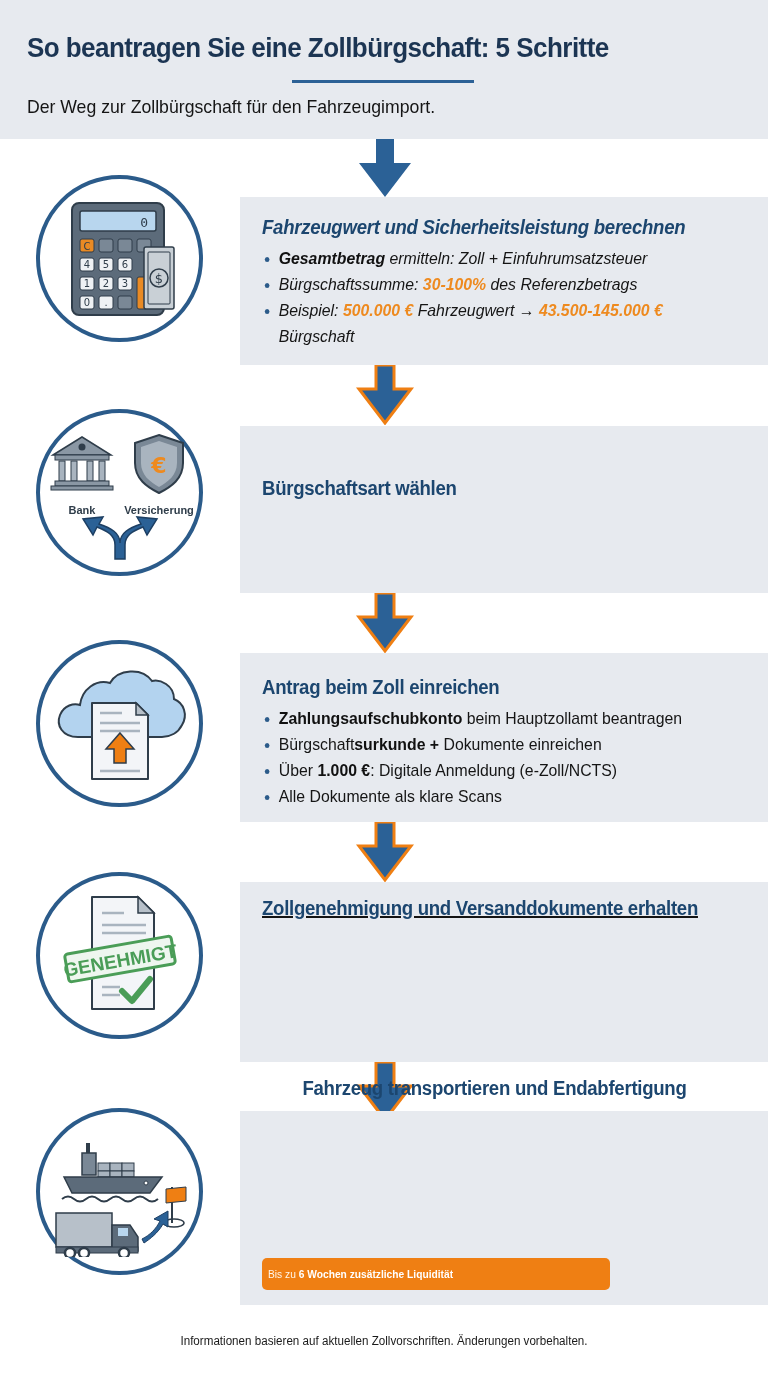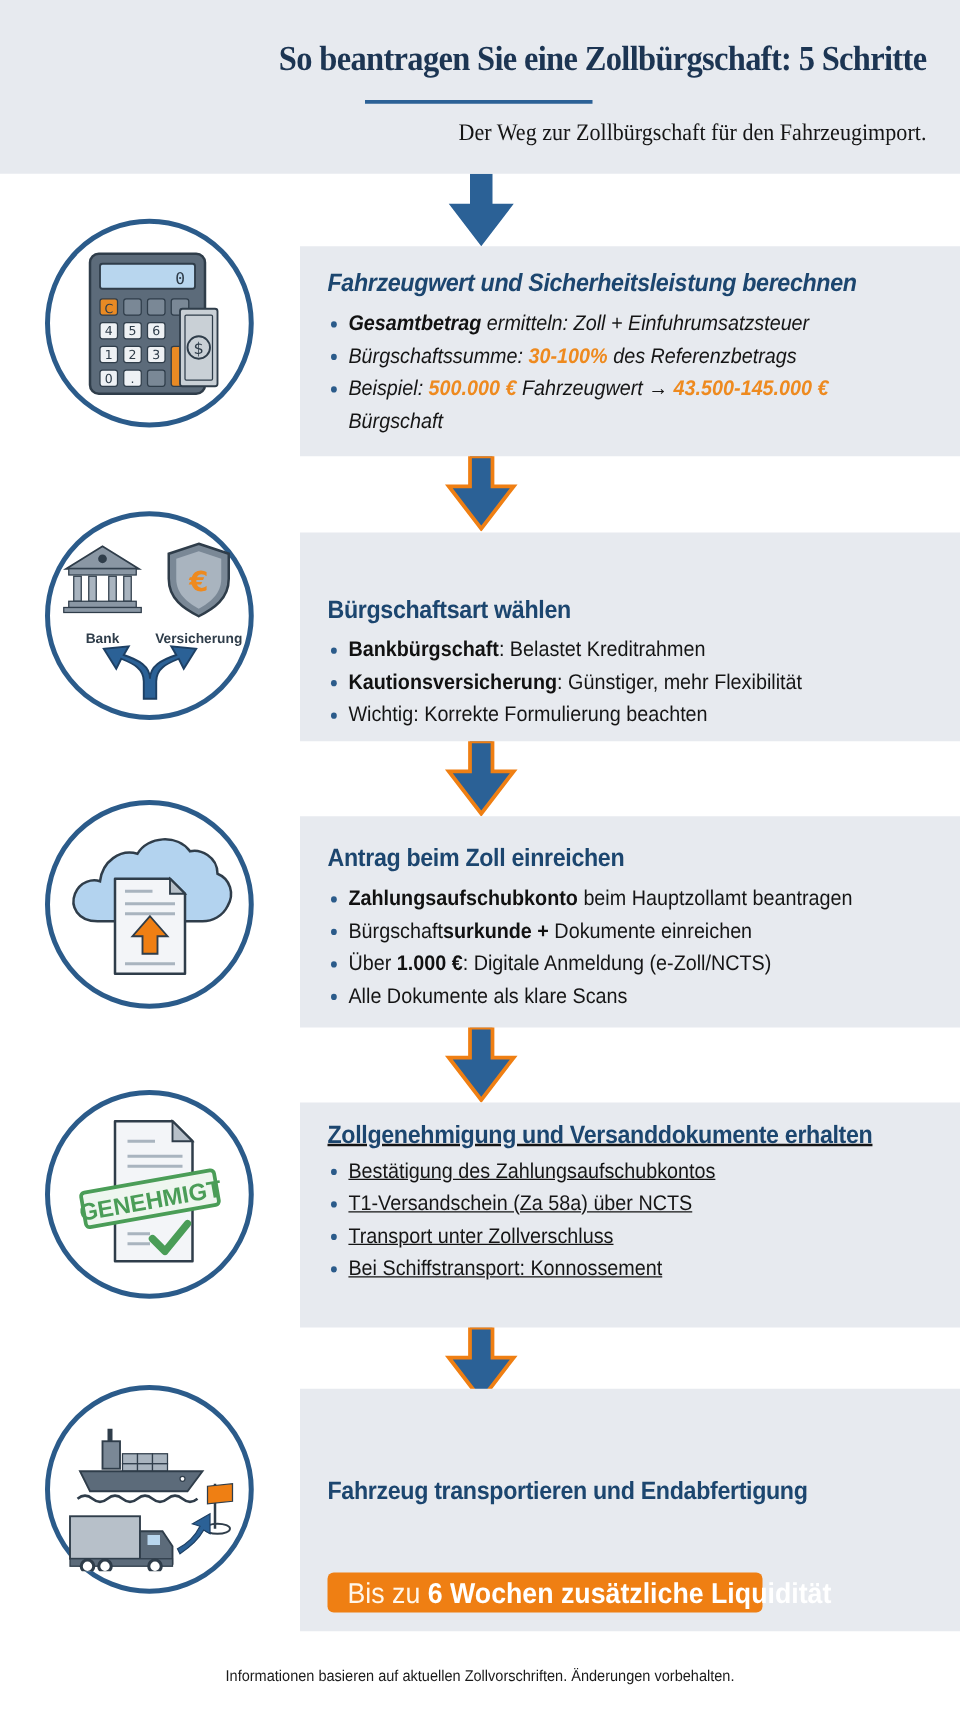--- a/index.html
+++ b/index.html
@@ -1,40 +1,40 @@
 <!DOCTYPE html>
 <html><head>
 <meta charset="utf-8">
 <style>
   * { box-sizing: border-box; margin: 0; padding: 0; }
   html, body { width: 768px; height: 1376px; background: #ffffff; overflow: hidden; }
   body { font-family: "Liberation Sans", "DejaVu Sans", sans-serif; color: #141414; position: relative; }
 
-  .header { position: absolute; left: 0; top: 0; width: 768px; height: 139px; background: #e7eaef; text-align: right; font-family: Liberation Serif, serif; }
+  .header { position: absolute; left: 0; top: 0; width: 768px; height: 139px; background: #e7eaef; text-align: left; }
   .title { position: absolute; left: 0; width: 768px; top: 32px; font-size: 28px; font-weight: bold; color: #1c3553; letter-spacing: -0.6px; transform: scaleX(0.93); }
   .title-rule { position: absolute; left: 292px; top: 80px; width: 182px; height: 3px; background: #2c6196; }
   .subtitle { position: absolute; left: 0; width: 768px; top: 96px; font-size: 19px; color: #151515; transform: scaleX(0.93); }
 
   .band { position: absolute; left: 240px; width: 528px; background: #e7eaef; }
   .step-circle { position: absolute; left: 36px; width: 167px; height: 167px; border-radius: 50%; border: 4px solid #2b5b8a; background: #ffffff; display: flex; align-items: center; justify-content: center; }
   .step-circle svg { display: block; }
 
   .step-content { position: absolute; left: 262px; width: 500px; }
   .step-title { font-size: 20px; font-weight: bold; color: #1c466f; line-height: 24px; letter-spacing: -0.3px; transform: scaleX(0.93); transform-origin: left; white-space: nowrap; }
   .step-title.wrap { white-space: normal; width: 470px; }
   .bullets { list-style: none; margin-top: 7px; }
   .bullets li { position: relative; padding-left: 18px; font-size: 17px; line-height: 26px; color: #151515; transform: scaleX(0.93); transform-origin: left; white-space: nowrap; }
   .bullets li.wrap { white-space: normal; width: 500px; }
   .bullets li::before { content: ""; position: absolute; left: 3px; top: 11px; width: 5px; height: 5px; border-radius: 50%; background: #2b5b8a; }
   .b { font-weight: bold; color: #111; }
   .o { font-weight: bold; color: #ee8a1f; }
 
   .arrow { position: absolute; left: 355px; width: 60px; height: 60px; }
 
-  .callout { position: absolute; left: 262px; top: 1258px; width: 348px; height: 32px; background: #ef7f13; border-radius: 5px; color: #fff6ea; font-size: 23px; line-height: 32px; padding-left: 16px; white-space: nowrap; }
+  .callout { position: absolute; left: 262px; top: 1258px; width: 348px; height: 32px; background: #ef7f13; border-radius: 5px; color: #fff6ea; font-size: 11px; line-height: 32px; padding-left: 6px; white-space: nowrap; }
   .callout span.inner { display: inline-block; transform: scaleX(0.93); transform-origin: left; }
   .callout .cb { font-weight: bold; color: #ffffff; }
 
   .footer { position: absolute; left: 0; width: 768px; top: 1334px; text-align: center; font-size: 12.5px; color: #1a1a1a; transform: scaleX(0.93); }
 </style>
 </head>
 <body>
 
 <div class="header">
   <div class="title">So beantragen Sie eine Zollbürgschaft: 5 Schritte</div>
@@ -121,25 +121,20 @@
     </g>
     <text x="37" y="91" font-size="11" font-weight="bold" fill="#2f3d4a" text-anchor="middle" font-family="Liberation Sans, sans-serif">Bank</text>
     <text x="114" y="91" font-size="11" font-weight="bold" fill="#2f3d4a" text-anchor="middle" font-family="Liberation Sans, sans-serif">Versicherung</text>
     <g fill="#2b6196" stroke="#1d3f63" stroke-width="1.5">
       <path d="M70,136 L70,122 C70,112 62,108 52,104 L48,112 L38,96 L58,94 L54,101 C66,105 75,110 75,120 C75,110 84,105 96,101 L92,94 L112,96 L102,112 L98,104 C88,108 80,112 80,122 L80,136 Z"></path>
     </g>
   </svg>
 </div>
 <div class="step-content" style="top:476px;">
   <div class="step-title">Bürgschaftsart wählen</div>
-  <ul class="bullets">
-    <li><span class="b">Bankbürgschaft</span><span>: Belastet Kreditrahmen</span></li>
-    <li><span class="b">Kautionsversicherung</span><span>: Günstiger, mehr Flexibilität</span></li>
-    <li><span>Wichtig: Korrekte Formulierung beachten</span></li>
-  </ul>
 </div>
 
 <svg class="arrow" style="top:593px;" viewBox="0 0 60 60">
   <polygon points="21,0 39,0 39,24 56,24 30,58 4,24 21,24" fill="#2b6196" stroke="#ef7f13" stroke-width="3"></polygon>
 </svg>
 
 <div class="band" style="top:653px;height:169px;"></div>
 <div class="step-circle" style="top:640px;">
   <svg width="140" height="130" viewBox="0 0 140 130">
     <path d="M28,78 C12,78 6,66 10,56 C14,46 24,44 30,46 C32,30 46,20 60,24 C68,10 92,8 102,22 C110,20 124,26 124,40 C134,44 138,56 132,66 C128,74 120,78 112,78 Z" fill="#b3d3ef" stroke="#2f3d4a" stroke-width="2"></path>
@@ -182,26 +177,20 @@
     </g>
     <g transform="rotate(-10 70 68)">
       <rect x="16" y="54" width="108" height="28" rx="3" fill="#eef6ef" stroke="#4a9d57" stroke-width="3"></rect>
       <text x="70" y="76" font-size="19" font-weight="bold" fill="#4a9d57" text-anchor="middle" font-family="Liberation Sans, sans-serif">GENEHMIGT</text>
     </g>
     <polyline points="72,100 82,110 100,88" fill="none" stroke="#4a9d57" stroke-width="6" stroke-linecap="round" stroke-linejoin="round"></polyline>
   </svg>
 </div>
 <div class="step-content" style="top:896px;text-decoration:underline;">
   <div class="step-title wrap">Zollgenehmigung und Versanddokumente erhalten</div>
-  <ul class="bullets" style="margin-top:4px;">
-    <li><span>Bestätigung des Zahlungsaufschubkontos</span></li>
-    <li><span>T1-Versandschein (Za 58a) über NCTS</span></li>
-    <li><span>Transport unter Zollverschluss</span></li>
-    <li><span>Bei Schiffstransport: Konnossement</span></li>
-  </ul>
 </div>
 
 <svg class="arrow" style="top:1062px;" viewBox="0 0 60 60">
   <polygon points="21,0 39,0 39,24 56,24 30,58 4,24 21,24" fill="#2b6196" stroke="#ef7f13" stroke-width="3"></polygon>
 </svg>
 
 <div class="band" style="top:1111px;height:194px;"></div>
 <div class="step-circle" style="top:1108px;">
   <svg width="140" height="130" viewBox="0 0 140 130">
     <g>
@@ -231,20 +220,20 @@
       <rect x="6" y="120" width="82" height="6" fill="#5c6b7a" stroke="#2f3d4a"></rect>
       <g fill="#ffffff" stroke="#2f3d4a" stroke-width="2.5">
           <circle cx="20" cy="126" r="5"></circle>
           <circle cx="34" cy="126" r="5"></circle>
           <circle cx="74" cy="126" r="5"></circle>
         </g>
     </g>
     <path d="M92,112 C100,108 106,102 110,94 L104,92 L118,84 L118,100 L113,97 C108,106 100,112 94,116 Z" fill="#2b6196" stroke="#1d3f63"></path>
   </svg>
 </div>
-<div class="step-content" style="top:1181px;">
+<div class="step-content" style="top:1076px;text-align:center;">
   <div class="step-title">Fahrzeug transportieren und Endabfertigung</div>
 </div>
 <div class="callout">
   <span class="inner"><span>Bis zu </span><span class="cb">6 Wochen zusätzliche Liquidität</span></span>
 </div>
 
 <div class="footer">Informationen basieren auf aktuellen Zollvorschriften. Änderungen vorbehalten.</div>
 
 </body></html>

